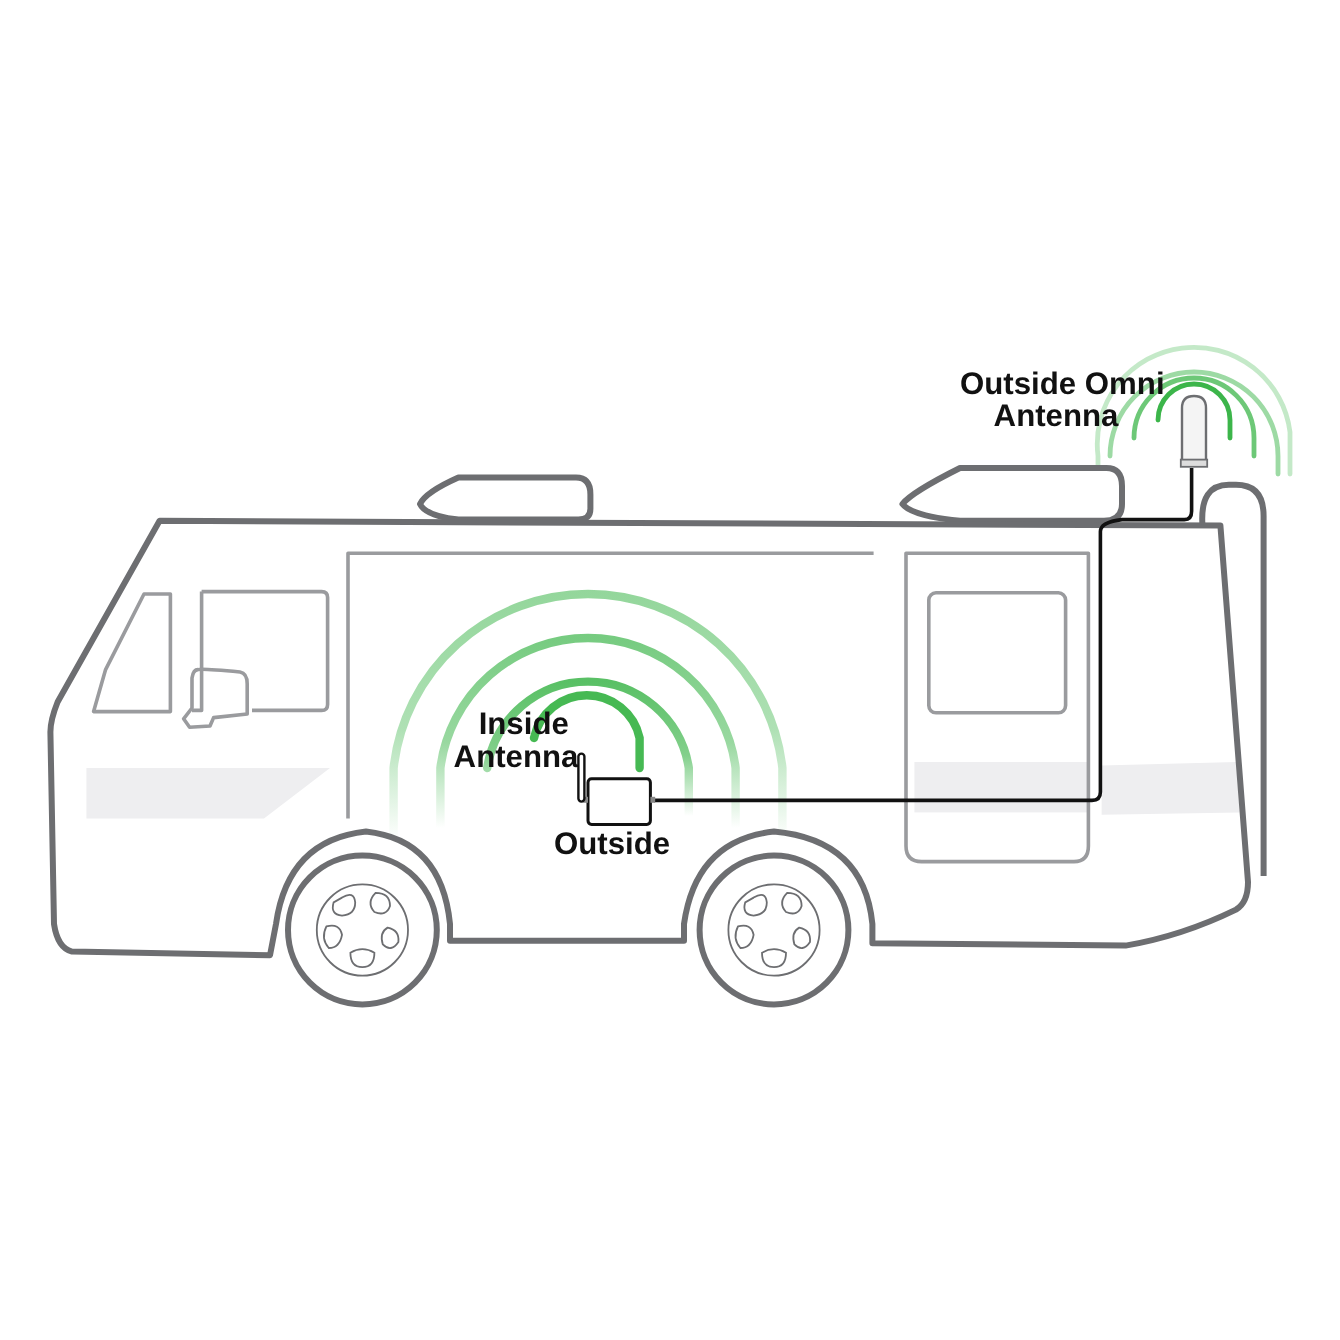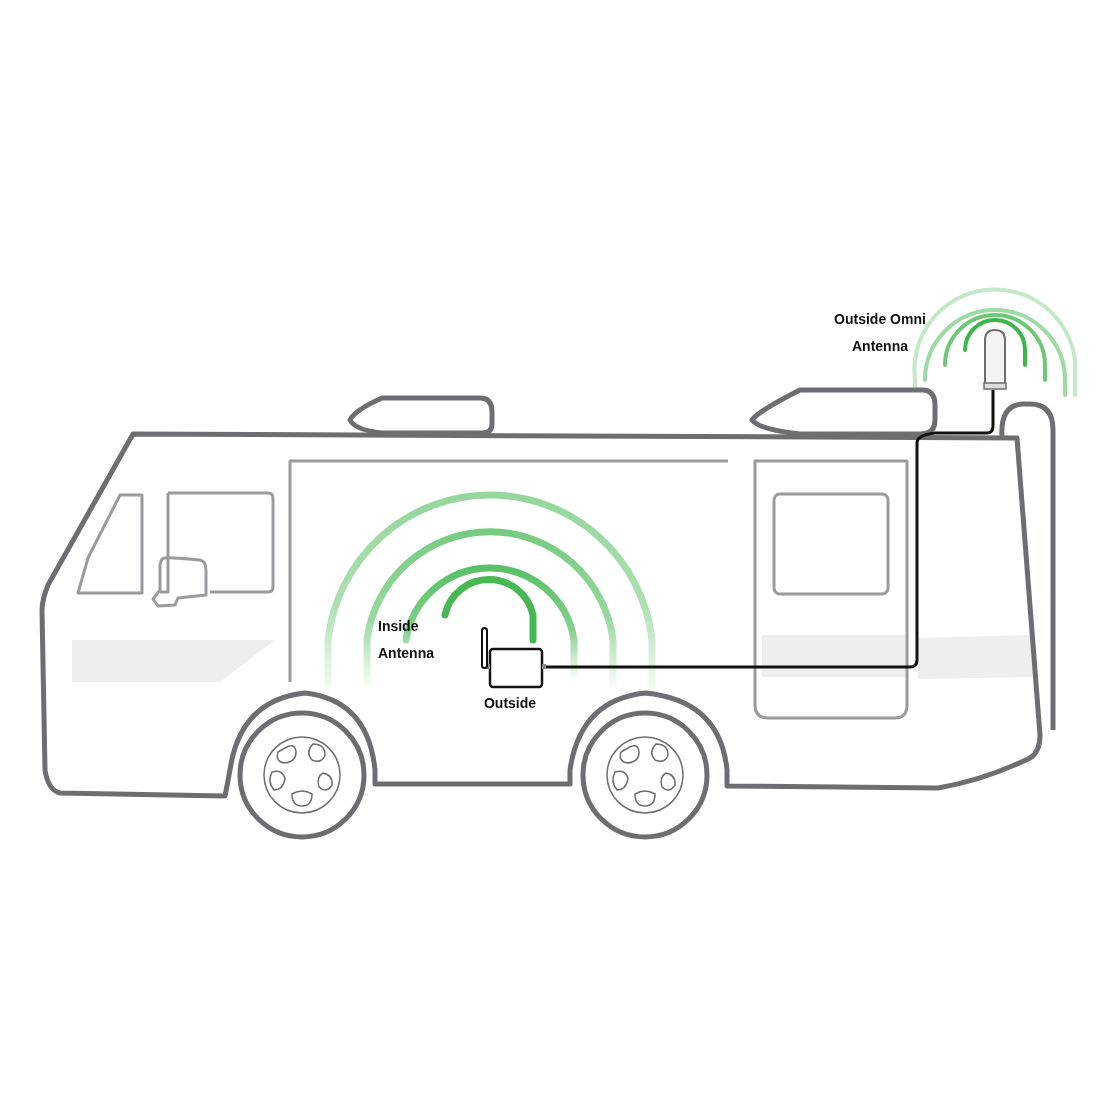--- a/index.html
+++ b/index.html
@@ -2,27 +2,27 @@
 <html><head>
 <meta charset="utf-8">
 <style>
   html, body { margin: 0; padding: 0; background: #ffffff; }
   body { width: 1117px; height: 1117px; position: relative; overflow: hidden; }
   #stage { position: absolute; left: 0; top: 0; width: 1117px; height: 1117px; }
   .label {
     position: absolute;
     font-family: "Liberation Sans", sans-serif;
     font-weight: bold;
-    font-size: 14px;
+    font-size: 26px;
     line-height: 27px;
     color: #111111;
     white-space: nowrap;
   }
   #lbl-outside { left: 800px; top: 306px; text-align: center; width: 160px; }
-  #lbl-inside { left: 378px; top: 613px; text-align: left; width: 96px; }
+  #lbl-inside { left: 378px; top: 590px; text-align: right; width: 96px; }
   #lbl-booster { left: 455px; top: 690px; text-align: center; width: 110px; }
   .lbl-line { display: block; }
 </style>
 </head>
 <body>
 
 <div id="stage">
 <svg width="1117" height="1117" viewBox="0 0 1117 1117" xmlns="http://www.w3.org/2000/svg">
   <defs>
     <linearGradient id="fadeIn" x1="0" y1="0" x2="0" y2="1">

